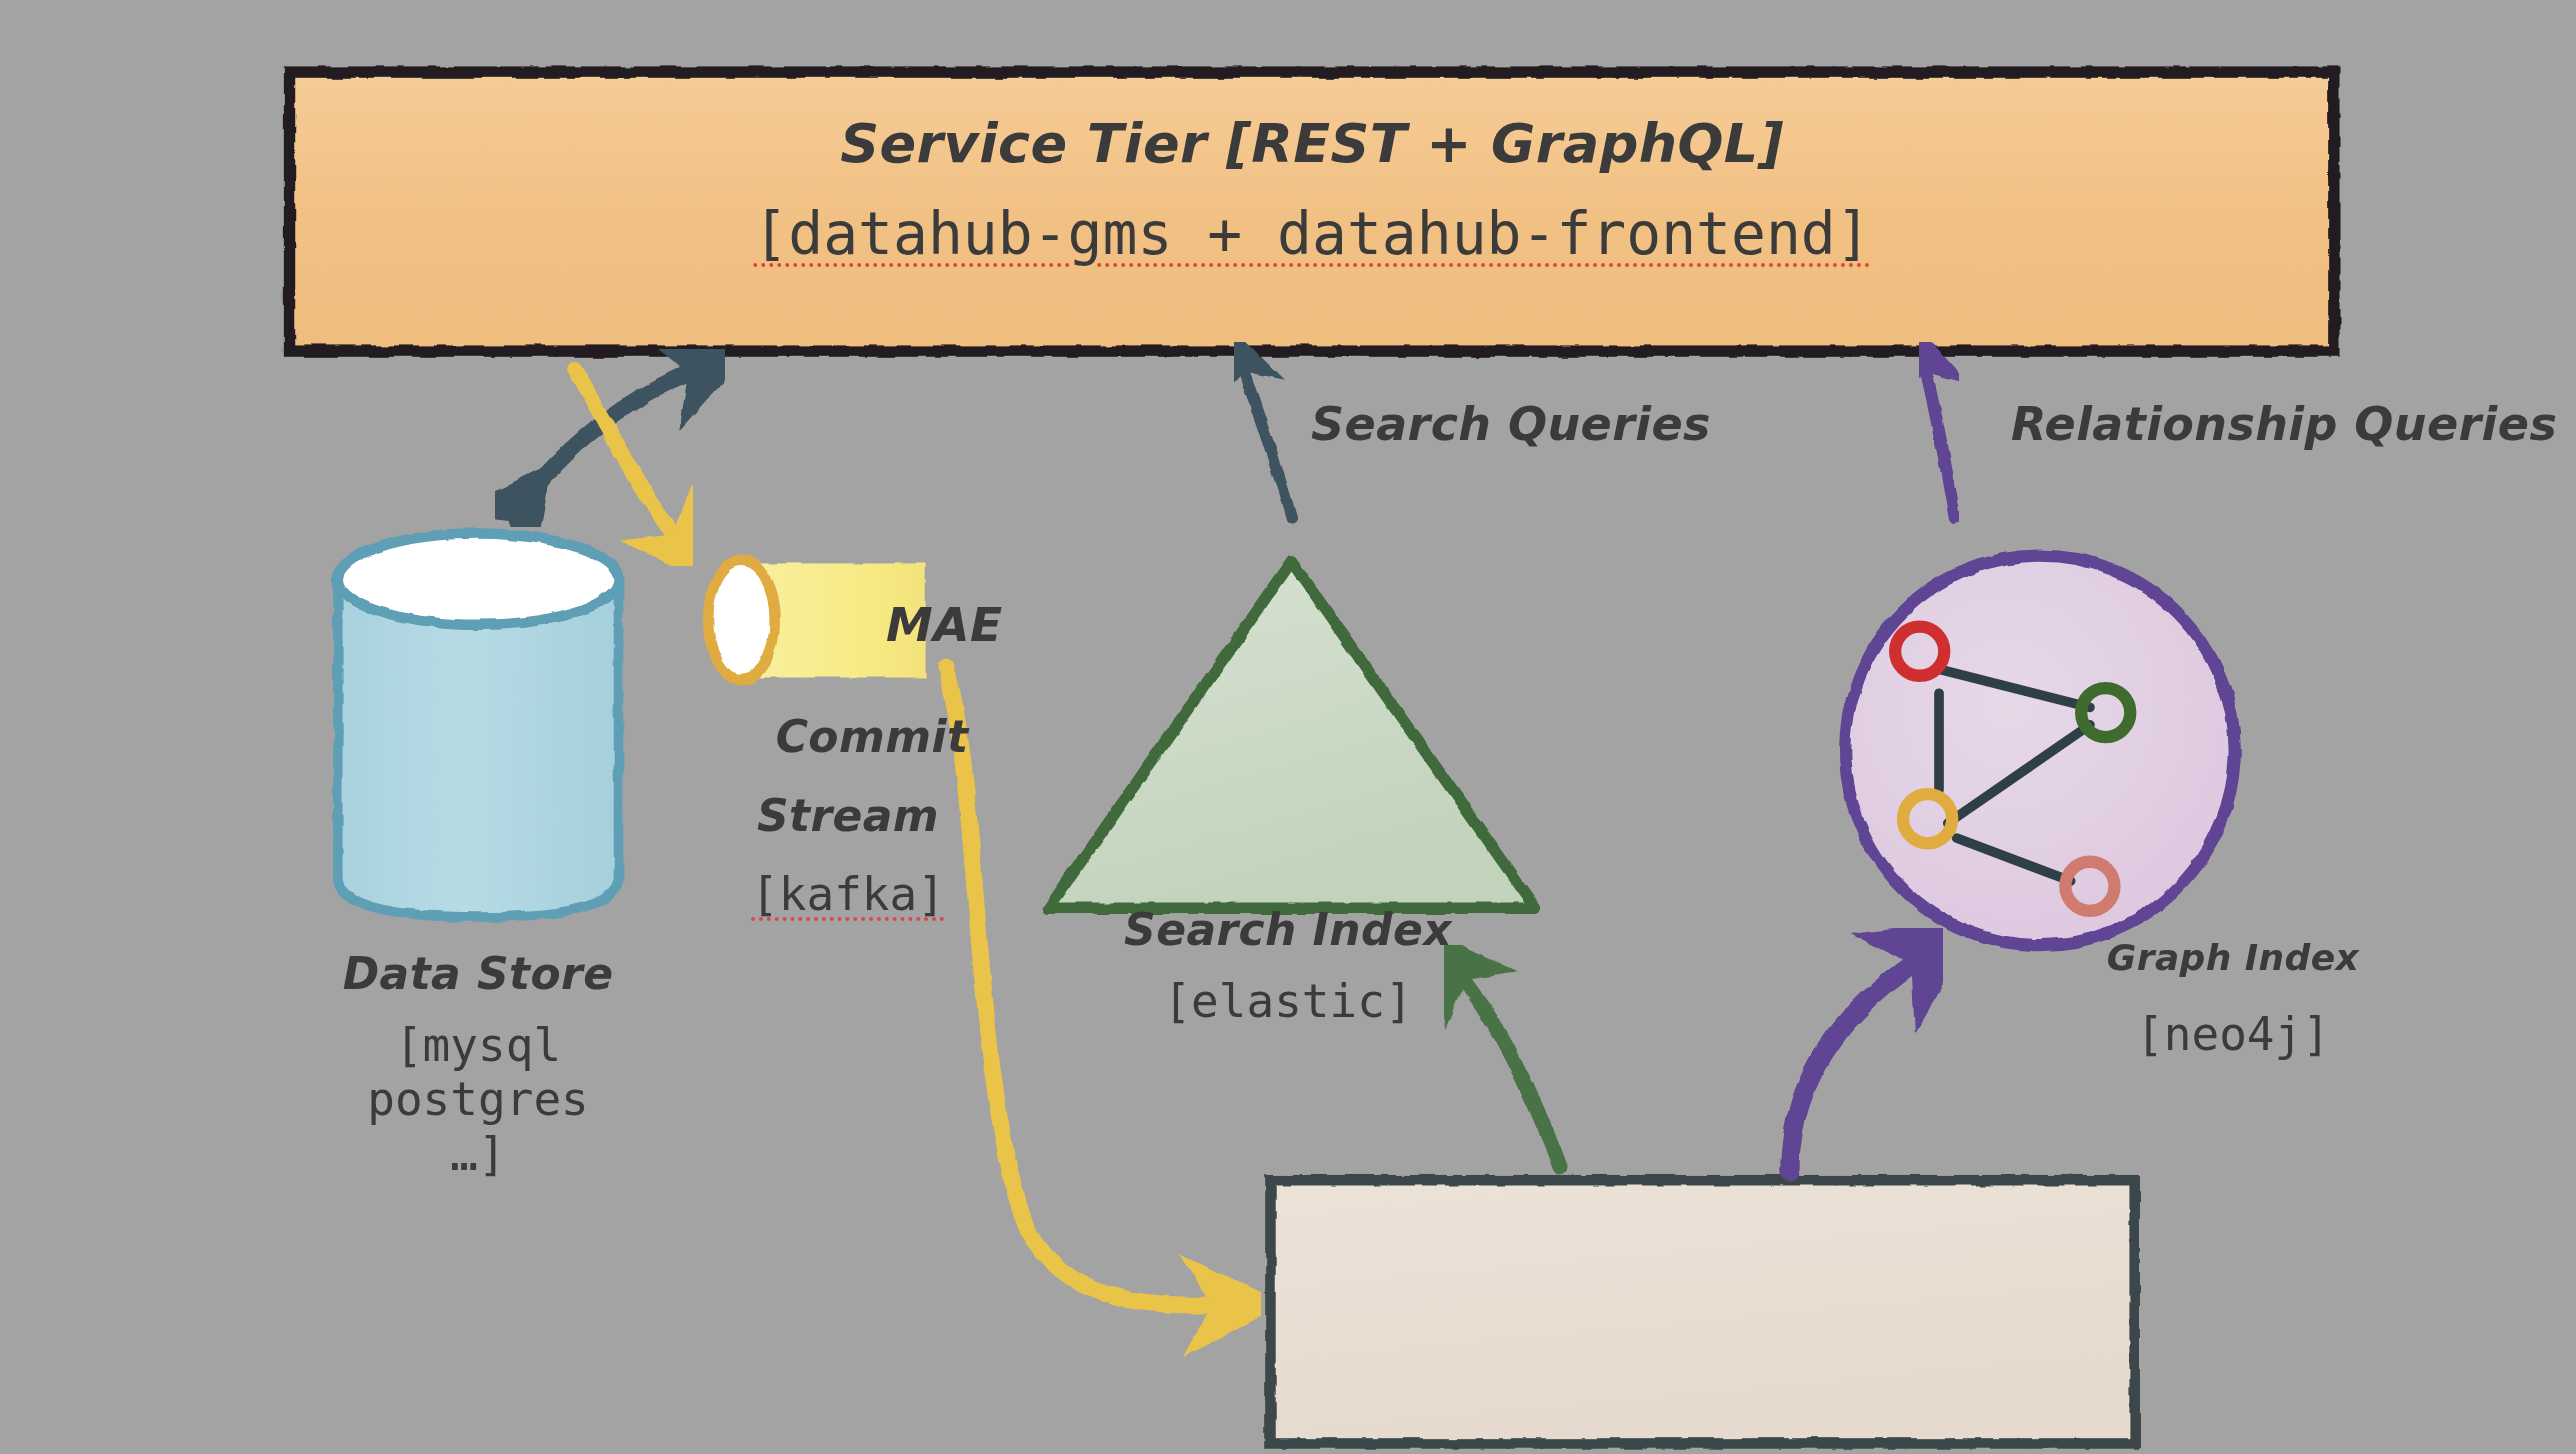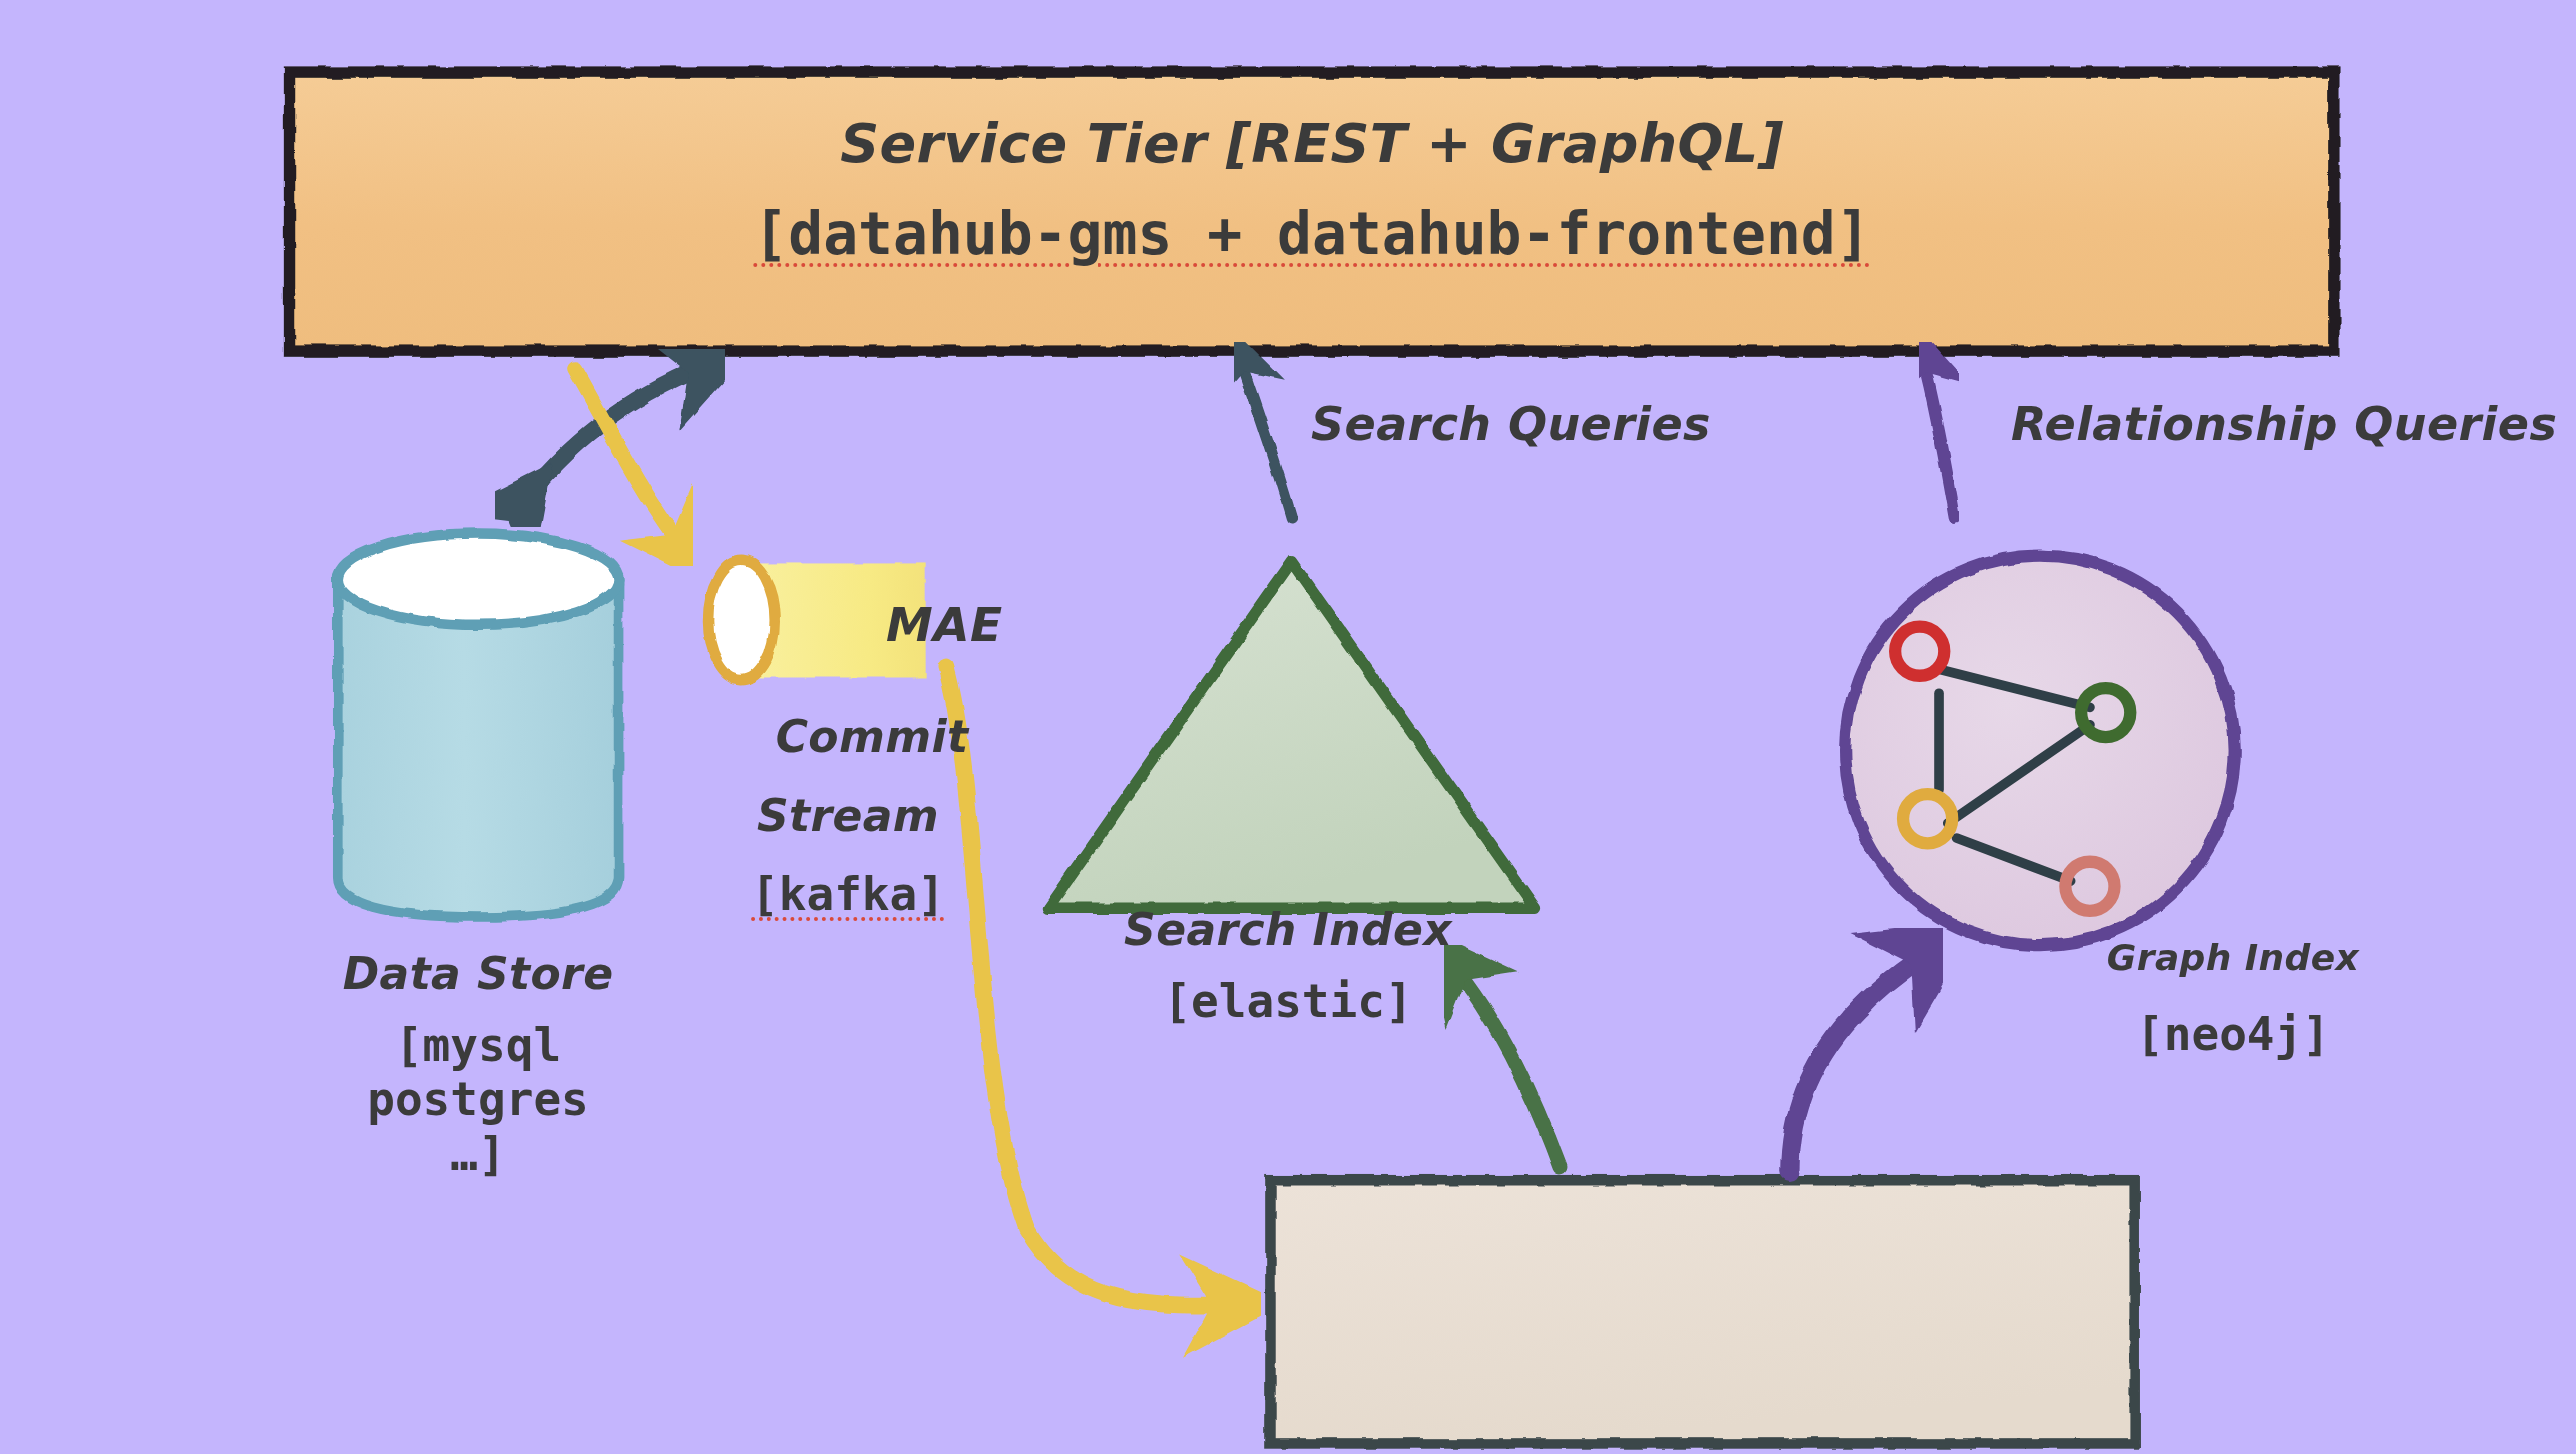--- a/index.html
+++ b/index.html
@@ -4,21 +4,21 @@
 <style>
   html, body {
     margin: 0;
     padding: 0;
     background: #ffffff;
   }
   #stage {
     position: relative;
     width: 2576px;
     height: 1455px;
-    background: #c4b5fd;
+    background: #a3a3a3;
     overflow: hidden;
     font-family: "DejaVu Sans", sans-serif;
   }
   svg.layer {
     position: absolute;
     top: 0;
     left: 0;
     width: 2576px;
     height: 1455px;
   }
@@ -30,21 +30,21 @@
     line-height: 1.18;
   }
   .hand {
     font-family: "DejaVu Sans", sans-serif;
     font-style: italic;
     font-weight: 600;
     letter-spacing: 0.4px;
   }
   .mono {
     font-family: "DejaVu Sans Mono", monospace;
-    font-weight: 700;
+    font-weight: 400;
     letter-spacing: 0px;
   }
   .ctr { text-align: center; transform: translateX(-50%); }
 
   
   #banner-title {
     top: 112px; left: 1312px; font-size: 54px;
   }
   #banner-sub {
     top: 200px; left: 1312px; font-size: 58px;

